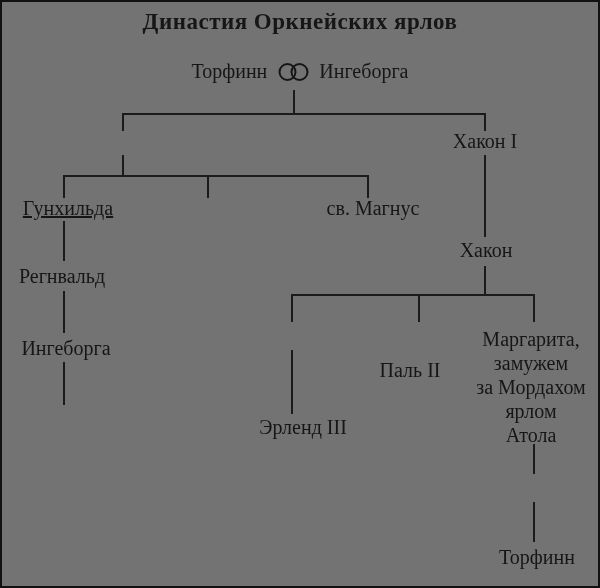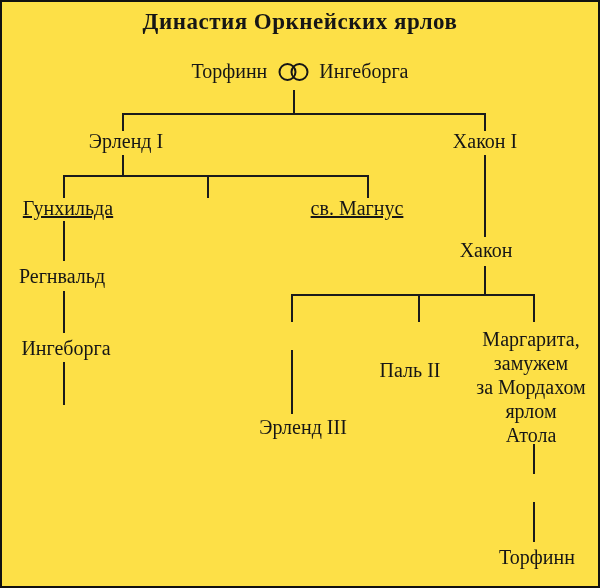--- a/index.html
+++ b/index.html
@@ -6,21 +6,21 @@
   body {
     width: 600px; height: 588px;
     background: #ffffff;
     font-family: "Liberation Serif", "DejaVu Serif", serif;
     color: #161616;
     overflow: hidden;
   }
   .canvas {
     position: relative;
     width: 600px; height: 588px;
-    background: #fde047;
+    background: #737373;
     box-sizing: border-box;
     border: 2px solid #111111;
   }
   .title {
     position: absolute;
     left: 0; top: 7px; width: 100%;
     text-align: center;
     font-weight: bold;
     font-size: 23px;
     letter-spacing: 0.5px;
@@ -74,25 +74,24 @@
 
   <div class="couple" style="left:298px; top:58px;">
     <span>Торфинн</span>
     <span class="rings">
       <span class="ring"></span>
       <span class="ring"></span>
     </span>
     <span>Ингеборга</span>
   </div>
 
-  <div class="node" style="left:124px; top:128px;">Эрленд I</div>
   <div class="node" style="left:483px; top:128px;">Хакон I</div>
 
   <div class="node" style="left:66px;  top:195px;text-decoration:underline;">Гунхильда</div>
-  <div class="node" style="left:355px; top:195px;text-decoration:underline;">св. Магнус</div>
+  <div class="node" style="left:371px; top:195px;">св. Магнус</div>
 
   <div class="node" style="left:60px; top:263px;">Регнвальд</div>
   <div class="node" style="left:64px; top:335px;">Ингеборга</div>
 
   <div class="node" style="left:484px; top:237px;">Хакон</div>
   <div class="node" style="left:408px; top:325px;margin-top:32px;">Паль II</div>
 
   <div class="node multiline" style="left:529px; top:325px;">
     <div>Маргарита,</div>
     <div>замужем</div>

